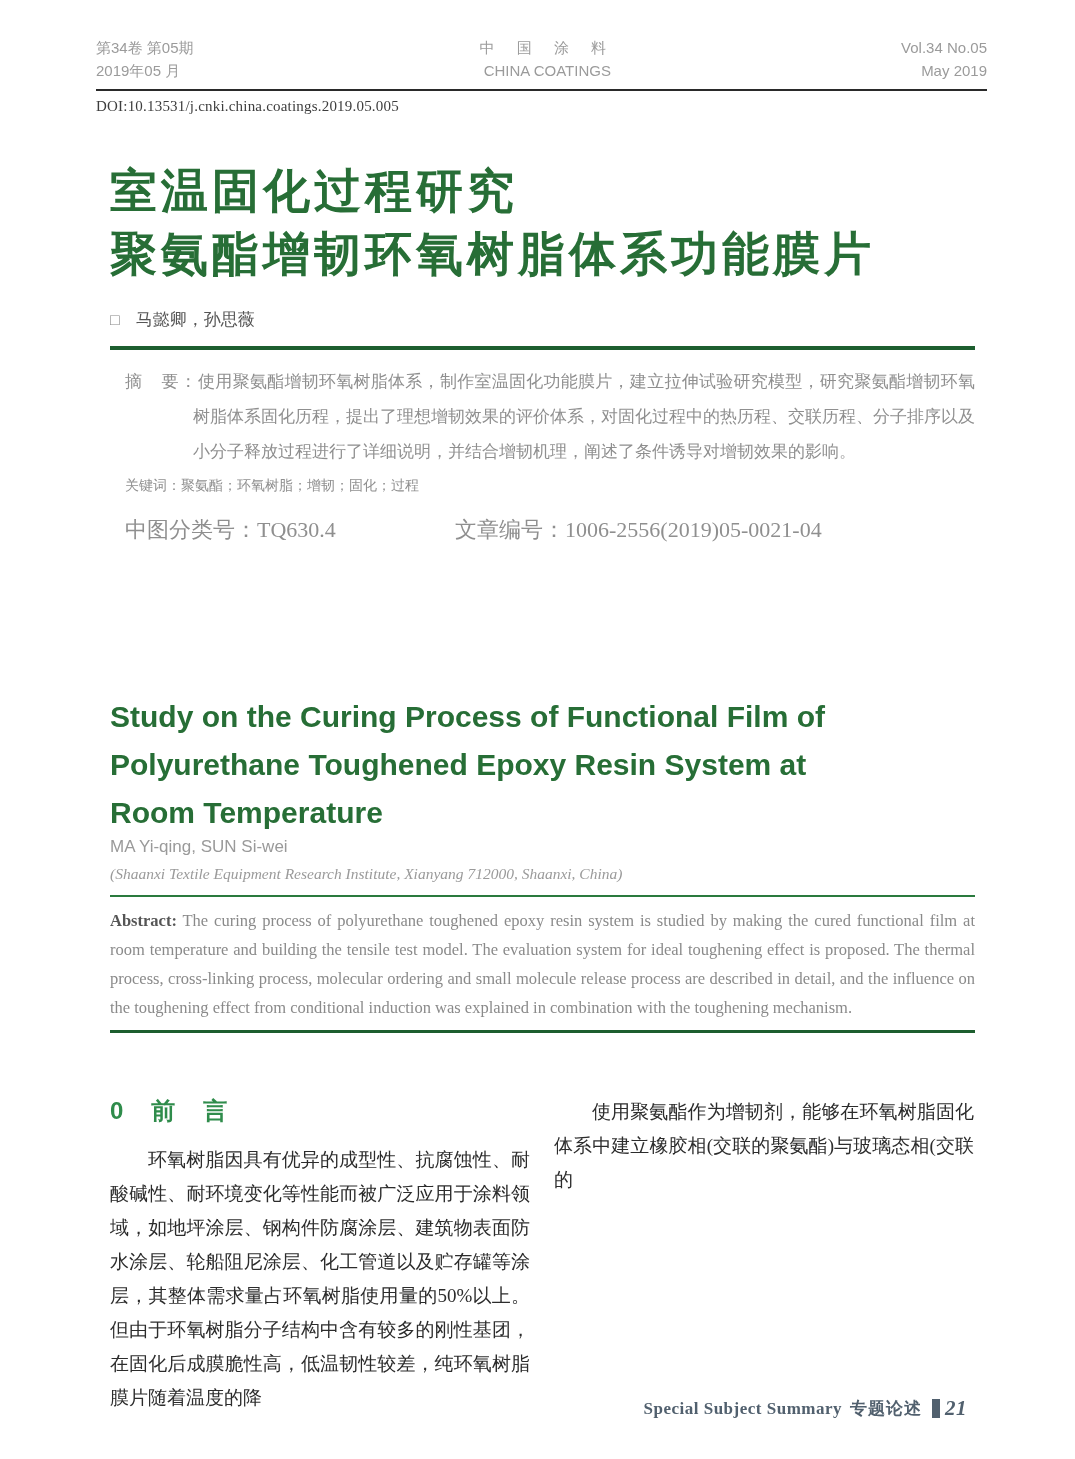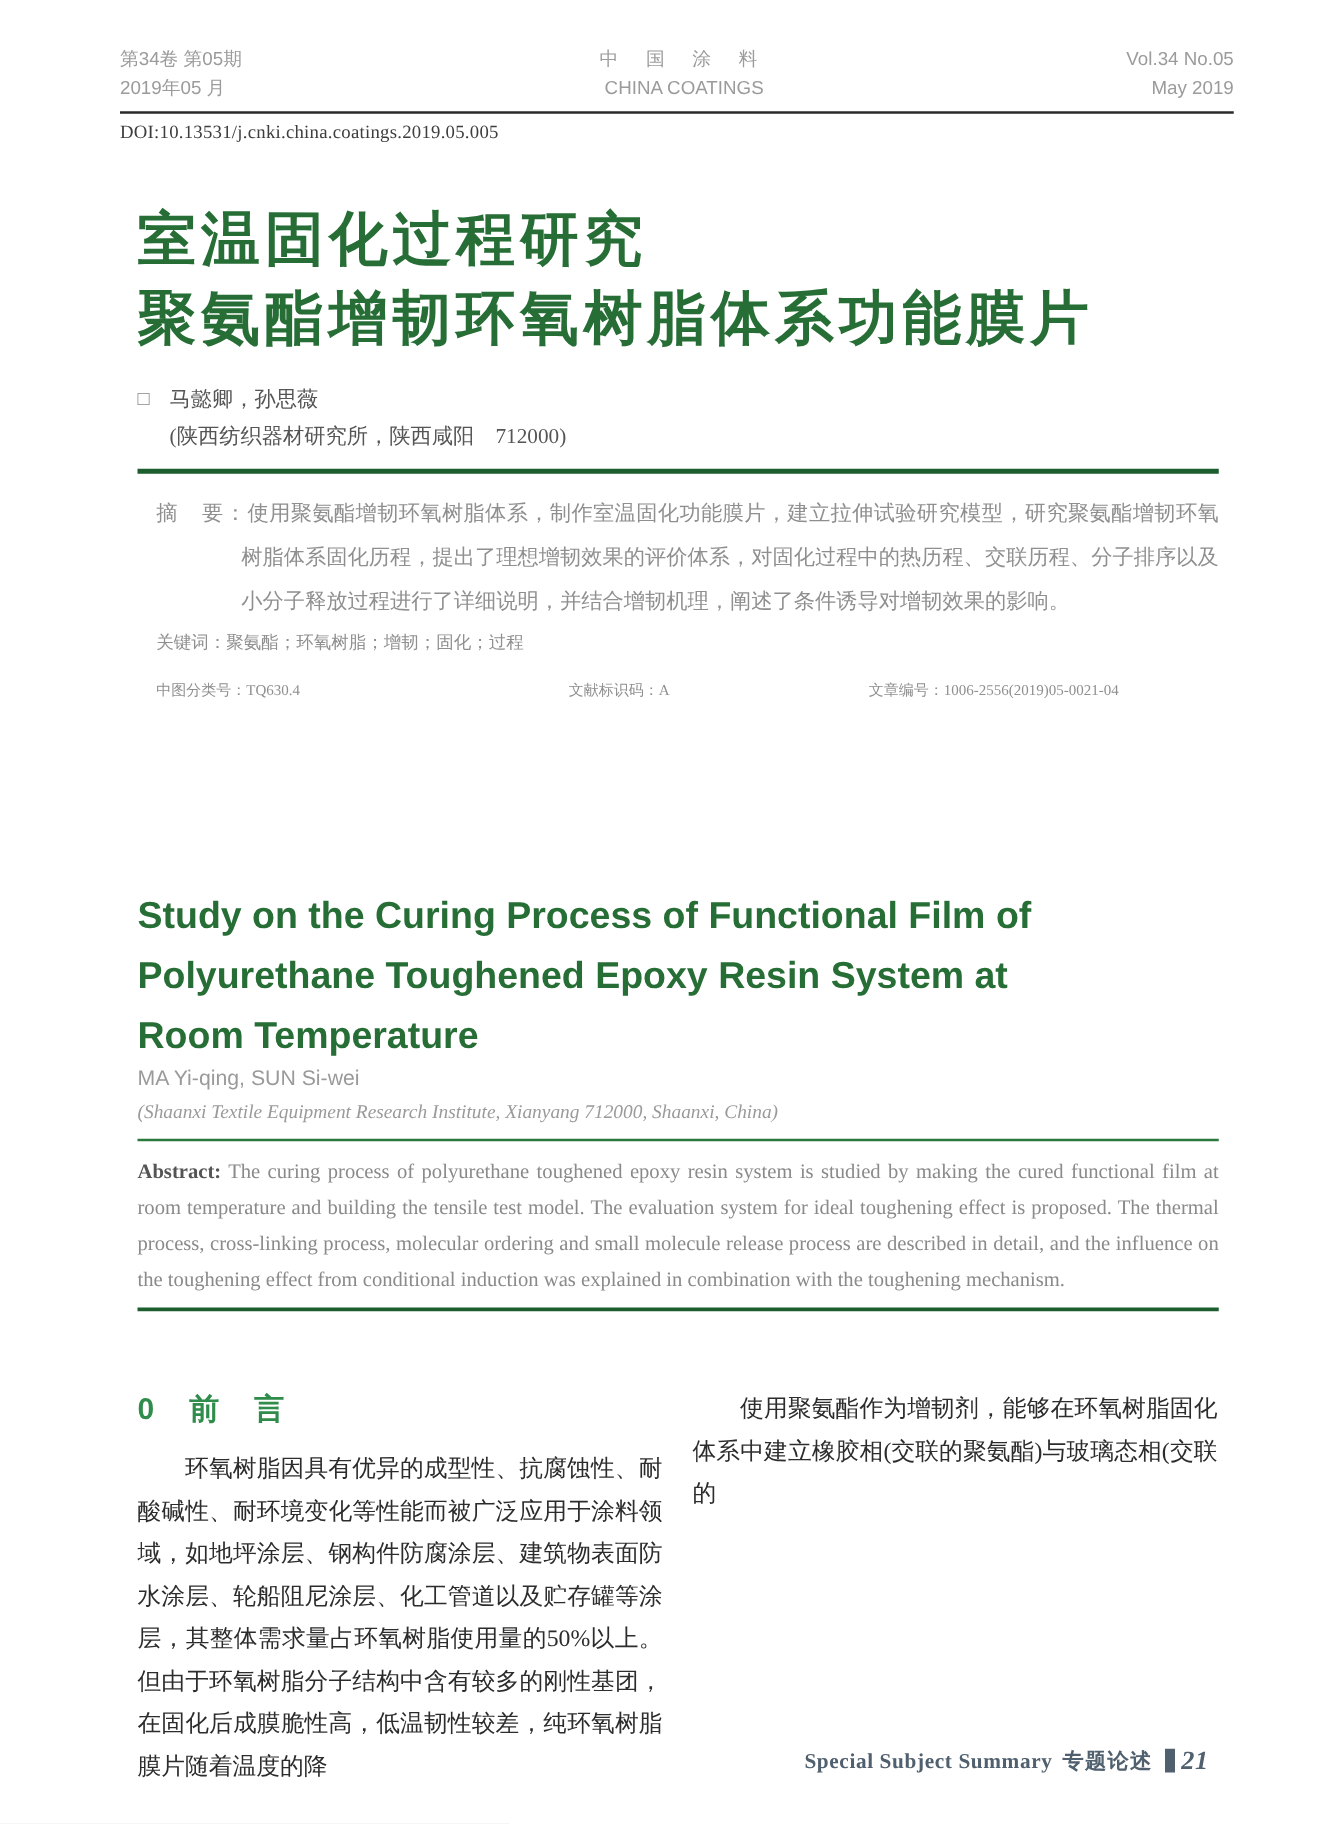--- a/index.html
+++ b/index.html
@@ -33,21 +33,21 @@
   .authors-cn { margin-top:20px; display:flex; font-size:17px; line-height:29px; color:#555; }
   .authors-cn .marker { color:#8a8a8a; margin-right:16px; font-size:16px; }
 
   .rule-green-thick { height:4px; background:#1d5e2f; margin-top:12px; }
 
   
   .abs-cn { margin-top:14px; font-size:17px; line-height:35px; color:#8f8f8f;
     padding-left:83px; text-indent:-68px; text-align:justify; }
   .abs-cn .lbl { letter-spacing:1px; }
   .kw-cn { margin-top:2px; font-size:14px; line-height:30px; color:#8f8f8f; padding-left:15px; }
-  .clc-row { display:flex; margin-top:14px; font-size:12px; color:#8f8f8f; padding-left:15px; }
+  .clc-row { display:flex; margin-top:14px; font-size:22px; color:#8f8f8f; padding-left:15px; }
   .clc-row .c1 { width:330px; } .clc-row .c2 { width:240px; }
 
   
   .title-en { margin-top:148px; color:#276e36; max-width:780px;
     font-family:"Liberation Sans","DejaVu Sans",sans-serif;
     font-weight:bold; font-size:30px; line-height:48px; letter-spacing:0; }
   .authors-en { font-family:"Liberation Sans","DejaVu Sans",sans-serif;
     font-size:17px; color:#9a9a9a; }
   .affil-en { margin-top:8px; font-style:italic; font-size:15.5px; color:#9a9a9a; }
   .rule-green-thin { height:2px; background:#2a7a3e; margin-top:12px; }
@@ -97,33 +97,31 @@
 
     <h1 class="title-cn">
       <div>室温固化过程研究</div>
       <div>聚氨酯增韧环氧树脂体系功能膜片</div>
     </h1>
 
     <div class="authors-cn">
       <span class="marker">□</span>
       <div>
         <div>马懿卿，孙思薇</div>
-        <div>(陕西纺织器材研究所，陕西咸阳　712000)</div>
       </div>
     </div>
 
     <div class="rule-green-thick"></div>
 
     <p class="abs-cn"><span class="lbl">摘　要：</span><span>使用聚氨酯增韧环氧树脂体系，制作室温固化功能膜片，建立拉伸试验研究模型，研究聚氨酯增韧环氧树脂体系固化历程，提出了理想增韧效果的评价体系，对固化过程中的热历程、交联历程、分子排序以及小分子释放过程进行了详细说明，并结合增韧机理，阐述了条件诱导对增韧效果的影响。</span></p>
 
     <p class="kw-cn"><span>关键词：</span><span>聚氨酯；环氧树脂；增韧；固化；过程</span></p>
 
     <div class="clc-row">
       <span class="c1"><span>中图分类号：</span><span>TQ630.4</span></span>
-      <span class="c2"><span>文献标识码：</span><span>A</span></span>
       <span class="c3"><span>文章编号：</span><span>1006-2556(2019)05-0021-04</span></span>
     </div>
 
     <h2 class="title-en">Study on the Curing Process of Functional Film of Polyurethane Toughened Epoxy Resin System at Room Temperature</h2>
     <div class="authors-en">MA Yi-qing, SUN Si-wei</div>
     <div class="affil-en">(Shaanxi Textile Equipment Research Institute, Xianyang 712000, Shaanxi, China)</div>
 
     <div class="rule-green-thin"></div>
 
     <p class="abs-en"><b>Abstract:</b><span> The curing process of polyurethane toughened epoxy resin system is studied by making the cured functional film at room temperature and building the tensile test model. The evaluation system for ideal toughening effect is proposed. The thermal process, cross-linking process, molecular ordering and small molecule release process are described in detail, and the influence on the toughening effect from conditional induction was explained in combination with the toughening mechanism.</span></p>

